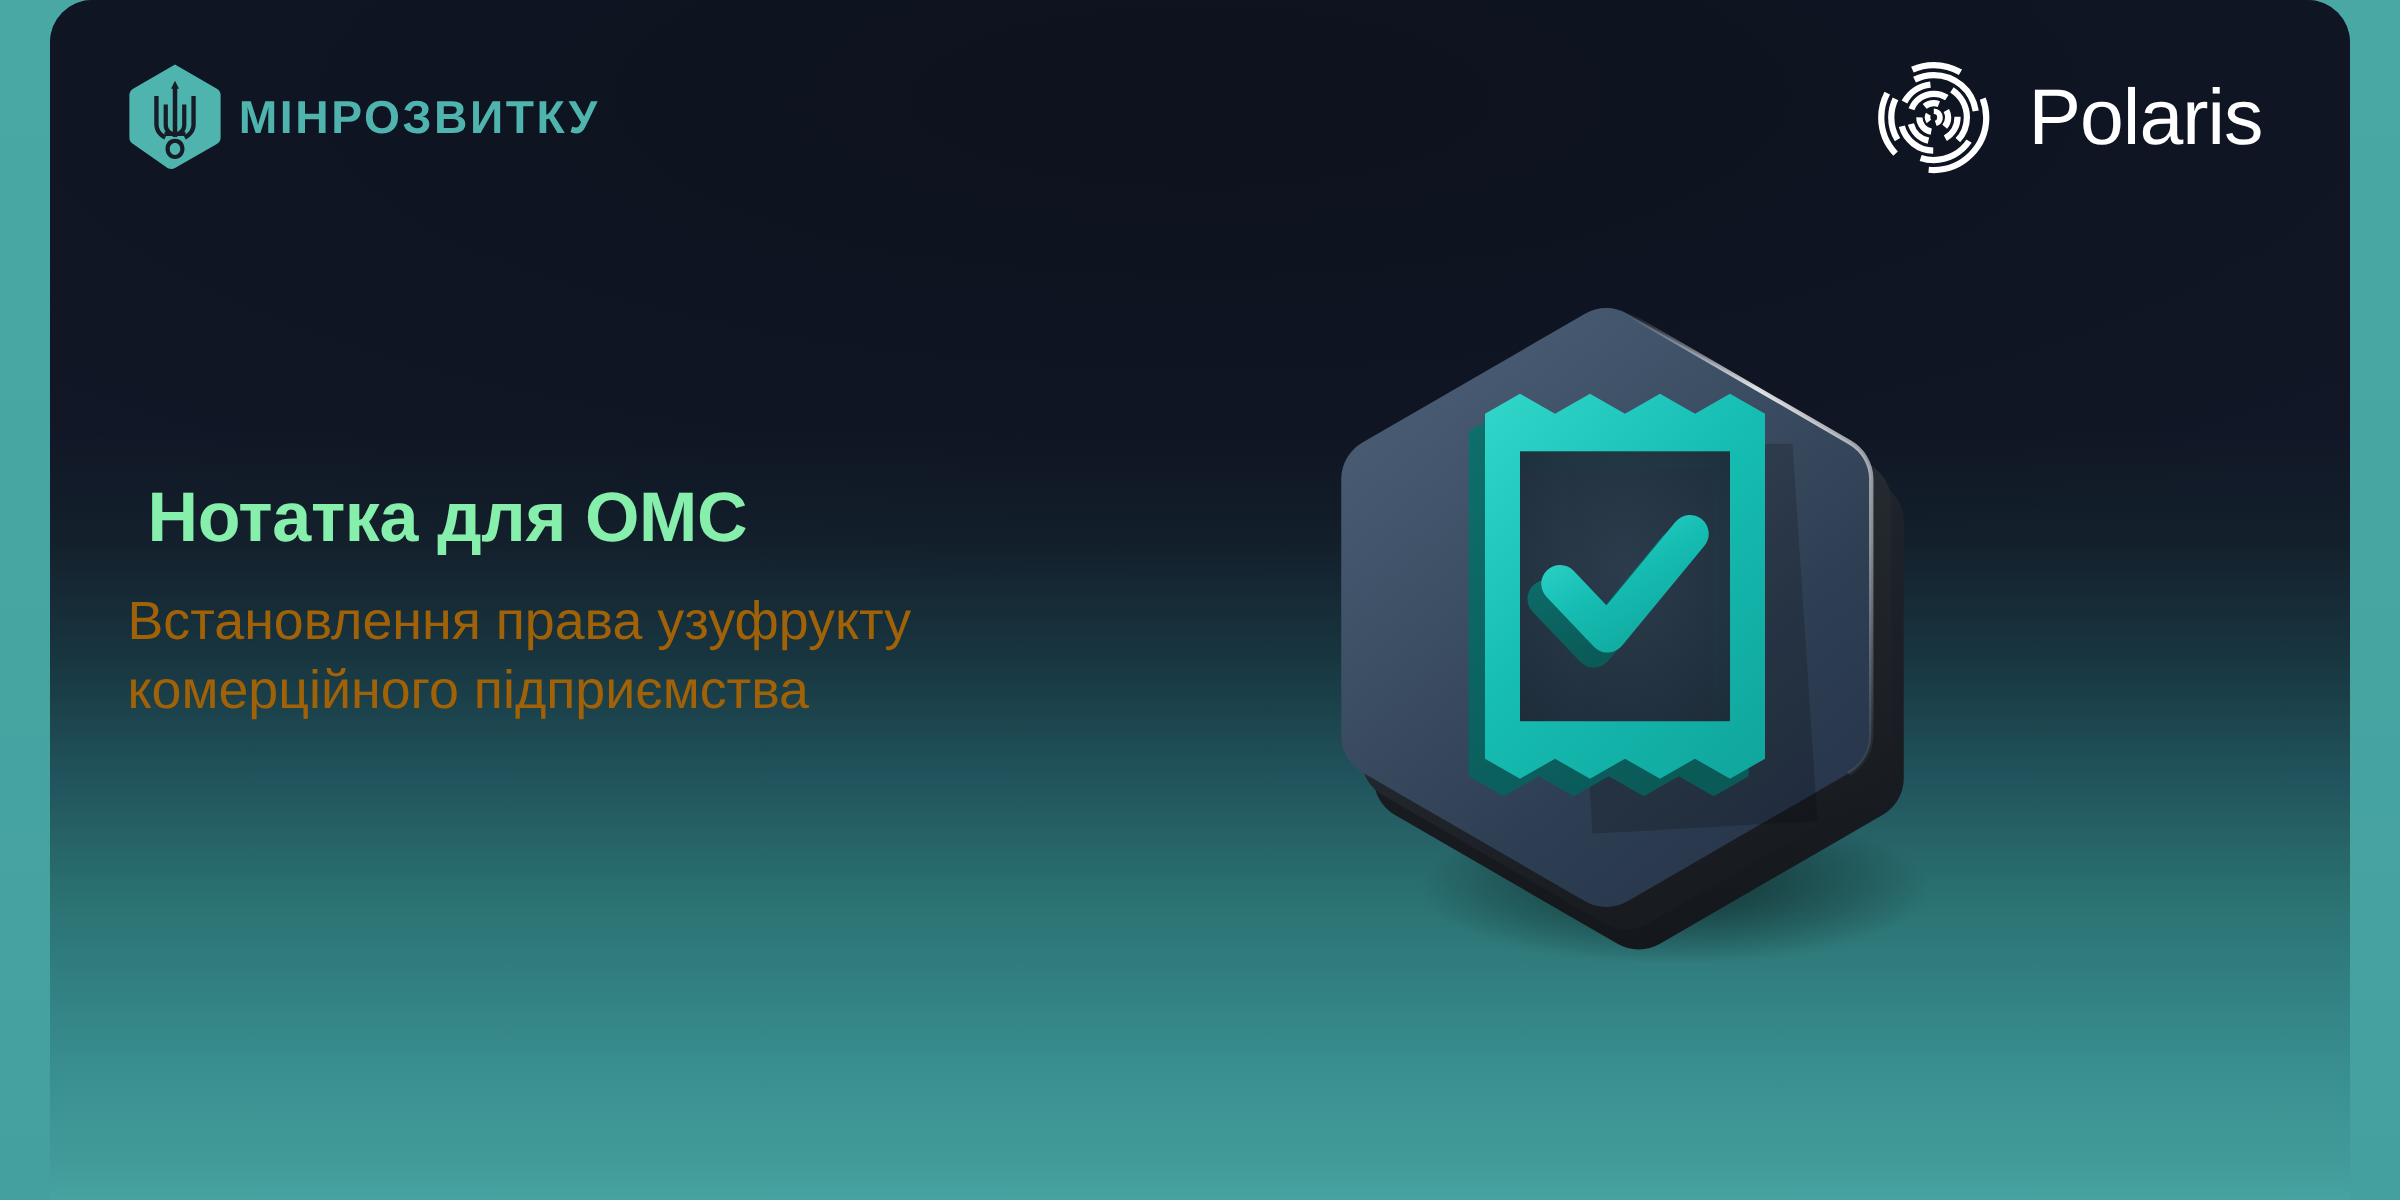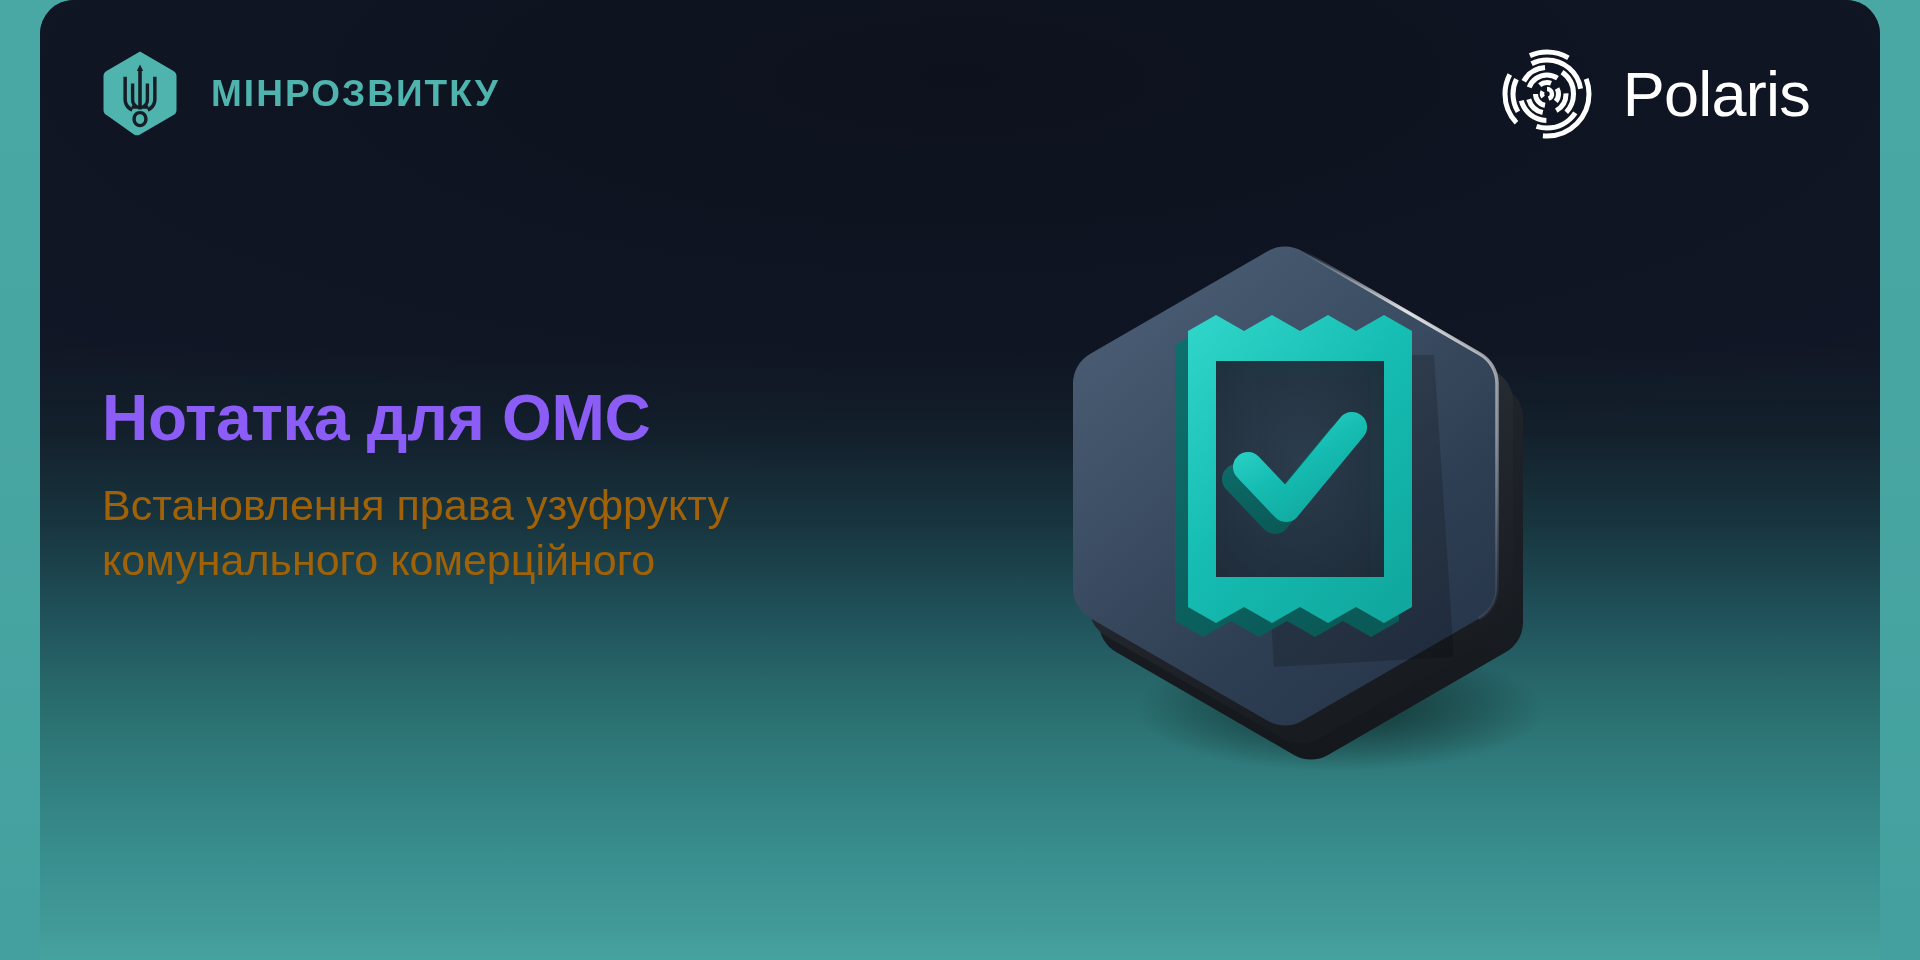--- a/index.html
+++ b/index.html
@@ -77,21 +77,21 @@
     height: 200px;
   }
 
   
   #brand-min {
     position: absolute;
     left: 62px;
     top: 50px;
     display: flex;
     align-items: center;
-    gap: 33px;
+    gap: 13px;
   }
   #min-hex { width: 76px; height: 86px; display: block; }
   #min-word {
     color: #4fb3ae;
     font-size: 37px;
     font-weight: 700;
     letter-spacing: 0.055em;
     white-space: nowrap;
     line-height: 1;
   }
@@ -116,26 +116,26 @@
   }
 
   
   #copy {
     position: absolute;
     left: 62px;
     top: 386px;
     width: 960px;
   }
   #title {
-    color: #8b5cf6;
-    font-size: 64px;
+    color: #86efac;
+    font-size: 56px;
     font-weight: 700;
     letter-spacing: -0.005em;
     line-height: 1.0;
-    margin: 0 0 28px 0;
+    margin: 0 0 28px 16px;
     white-space: nowrap;
   }
   #subtitle {
     color: #a16207;
     font-size: 43px;
     font-weight: 400;
     line-height: 1.28;
     margin: 0;
   }
   .sub-line { display: block; white-space: nowrap; }
@@ -203,21 +203,21 @@
         </span>
         <span id="pol-word">Polaris</span>
       </div>
 
     </div>
 
     <div id="copy">
       <h1 id="title">Нотатка для ОМС</h1>
       <p id="subtitle">
         <span class="sub-line">Встановлення права узуфрукту</span>
-        <span class="sub-line">комунального комерційного</span>
+        <span class="sub-line">комерційного підприємства</span>
       </p>
     </div>
 
     <div id="art">
       <svg viewBox="0 0 560 560" xmlns="http://www.w3.org/2000/svg">
         <defs>
           <linearGradient id="faceG" x1="0.15" y1="0.05" x2="0.8" y2="0.95">
             <stop offset="0%" stop-color="#4a5d74"></stop>
             <stop offset="35%" stop-color="#3d4f65"></stop>
             <stop offset="70%" stop-color="#2f3f53"></stop>

